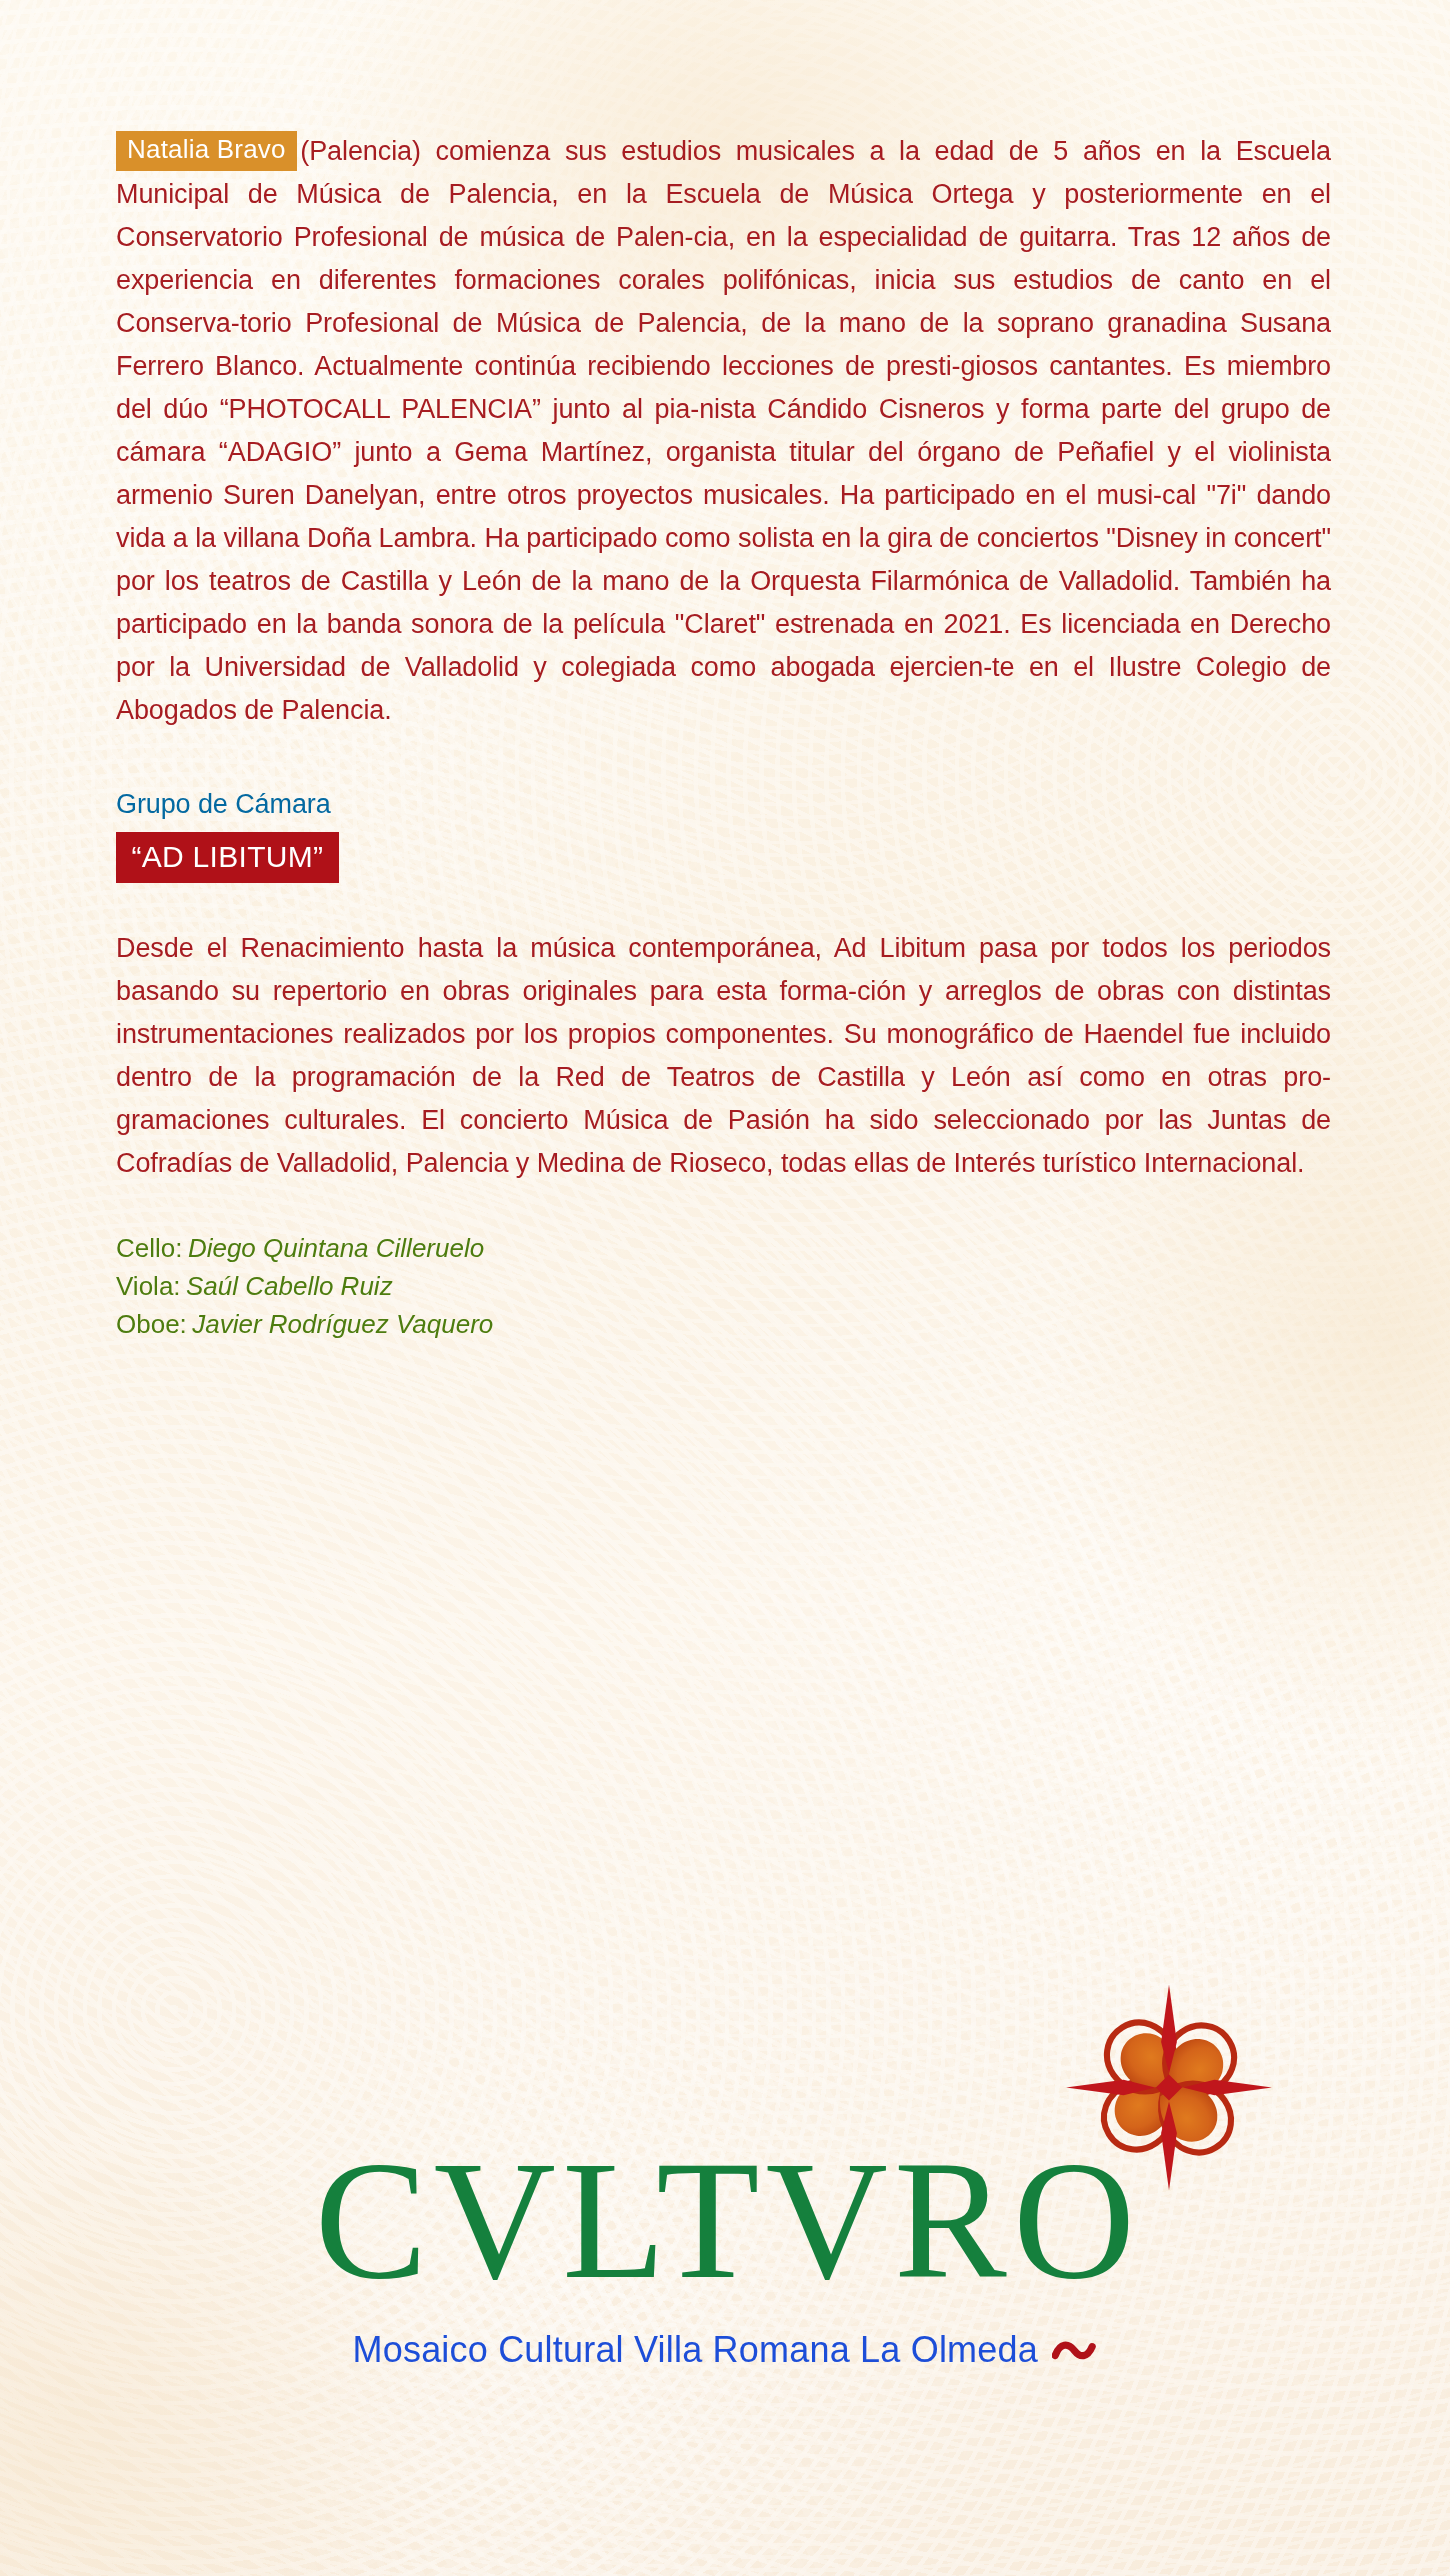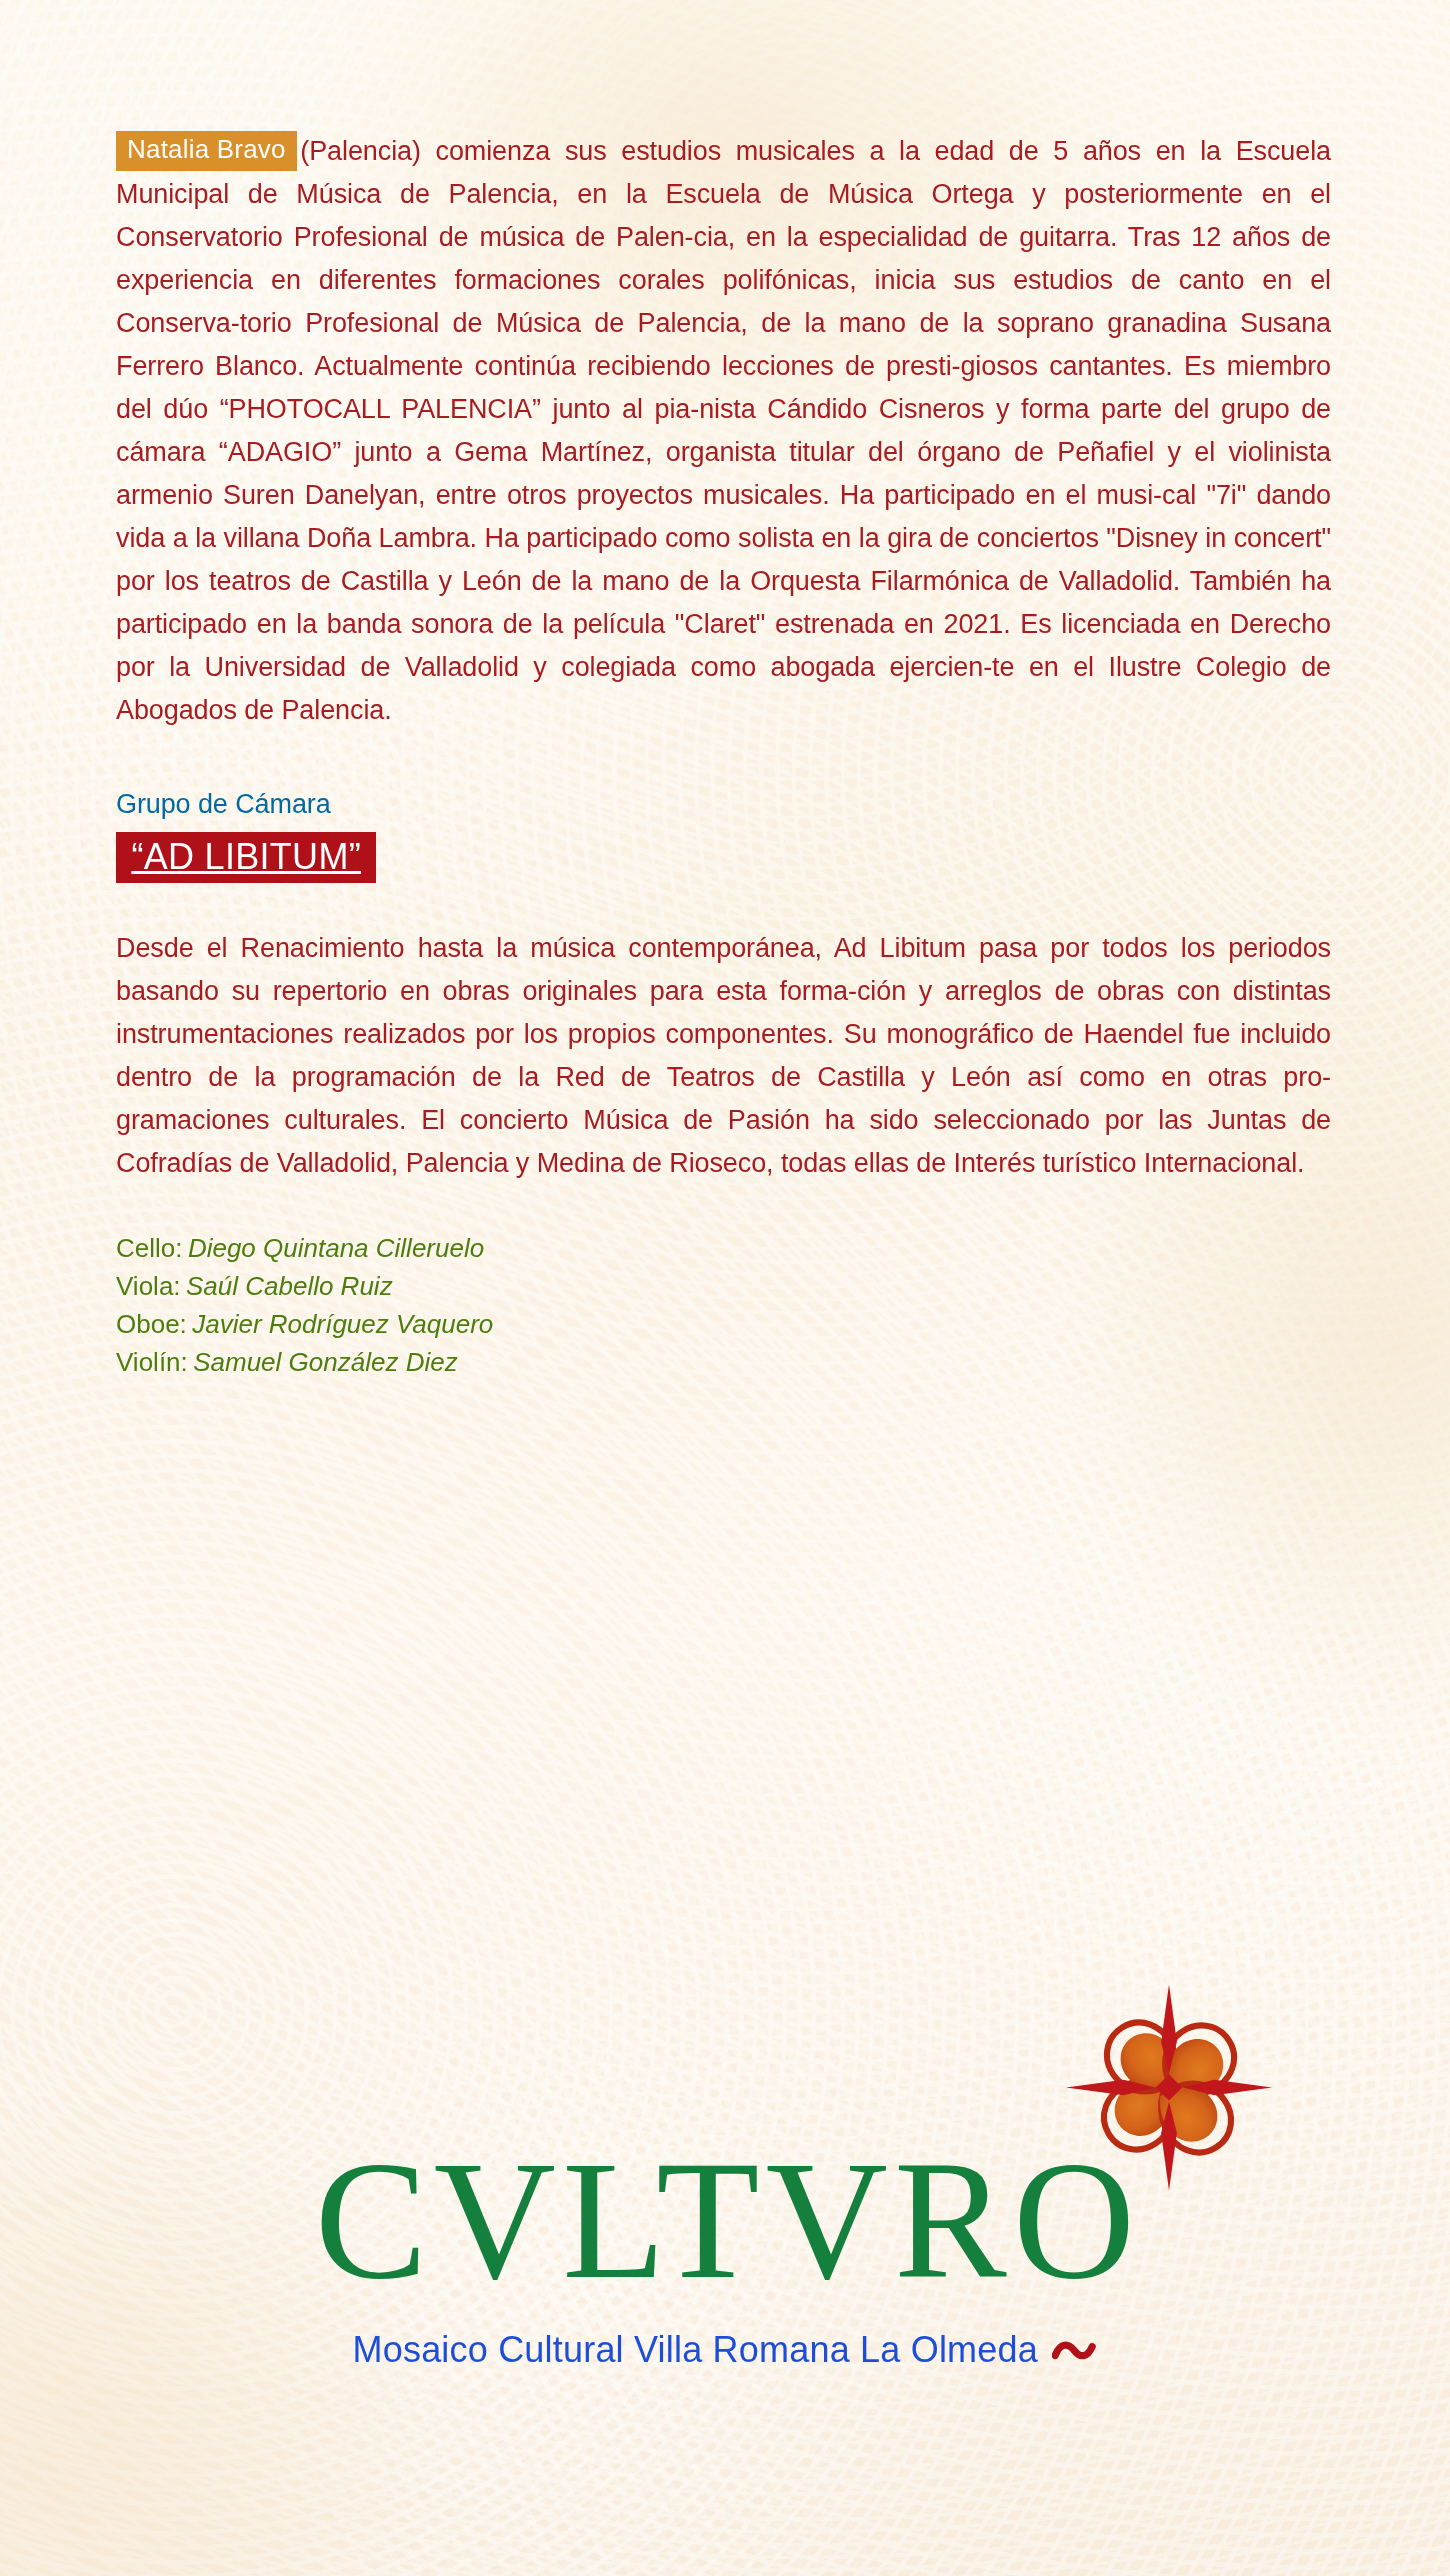--- a/index.html
+++ b/index.html
@@ -112,27 +112,26 @@
     font-size: 27px;
     line-height: 36px;
     margin: 0;
     padding-top: 54px;
     letter-spacing: -0.1px;
   }
   .group-banner {
     display: inline-block;
     background: #b01118;
     color: #ffffff;
-    font-size: 36px;
+    font-size: 30px;
     line-height: 33px;
     padding: 8.2px 15.4px 10px 15.4px;
     margin-top: 10px;
     letter-spacing: 0.3px;
     white-space: nowrap;
-    text-decoration: underline;
   }
 
   .bio.second {
     padding-top: 44px;
   }
 
   
   .credits {
     margin: 0;
     padding-top: 44px;
@@ -218,23 +217,20 @@
     <div class="credits">
       <div class="credit-row">
         <span class="credit-role">Cello:</span><span class="credit-name">Diego Quintana Cilleruelo</span>
       </div>
       <div class="credit-row">
         <span class="credit-role">Viola:</span><span class="credit-name">Saúl Cabello Ruiz</span>
       </div>
       <div class="credit-row">
         <span class="credit-role">Oboe:</span><span class="credit-name">Javier Rodríguez Vaquero</span>
       </div>
-      <div class="credit-row">
-        <span class="credit-role">Violín:</span><span class="credit-name">Samuel González Diez</span>
-      </div>
     </div>
 
   </div>
 
   <div class="logo-block">
 
     <div class="rosette-wrap">
       <svg viewBox="0 0 260 260" width="234" height="227" aria-hidden="true">
         <defs>
           <radialGradient id="petalGrad" cx="45%" cy="40%" r="70%">

